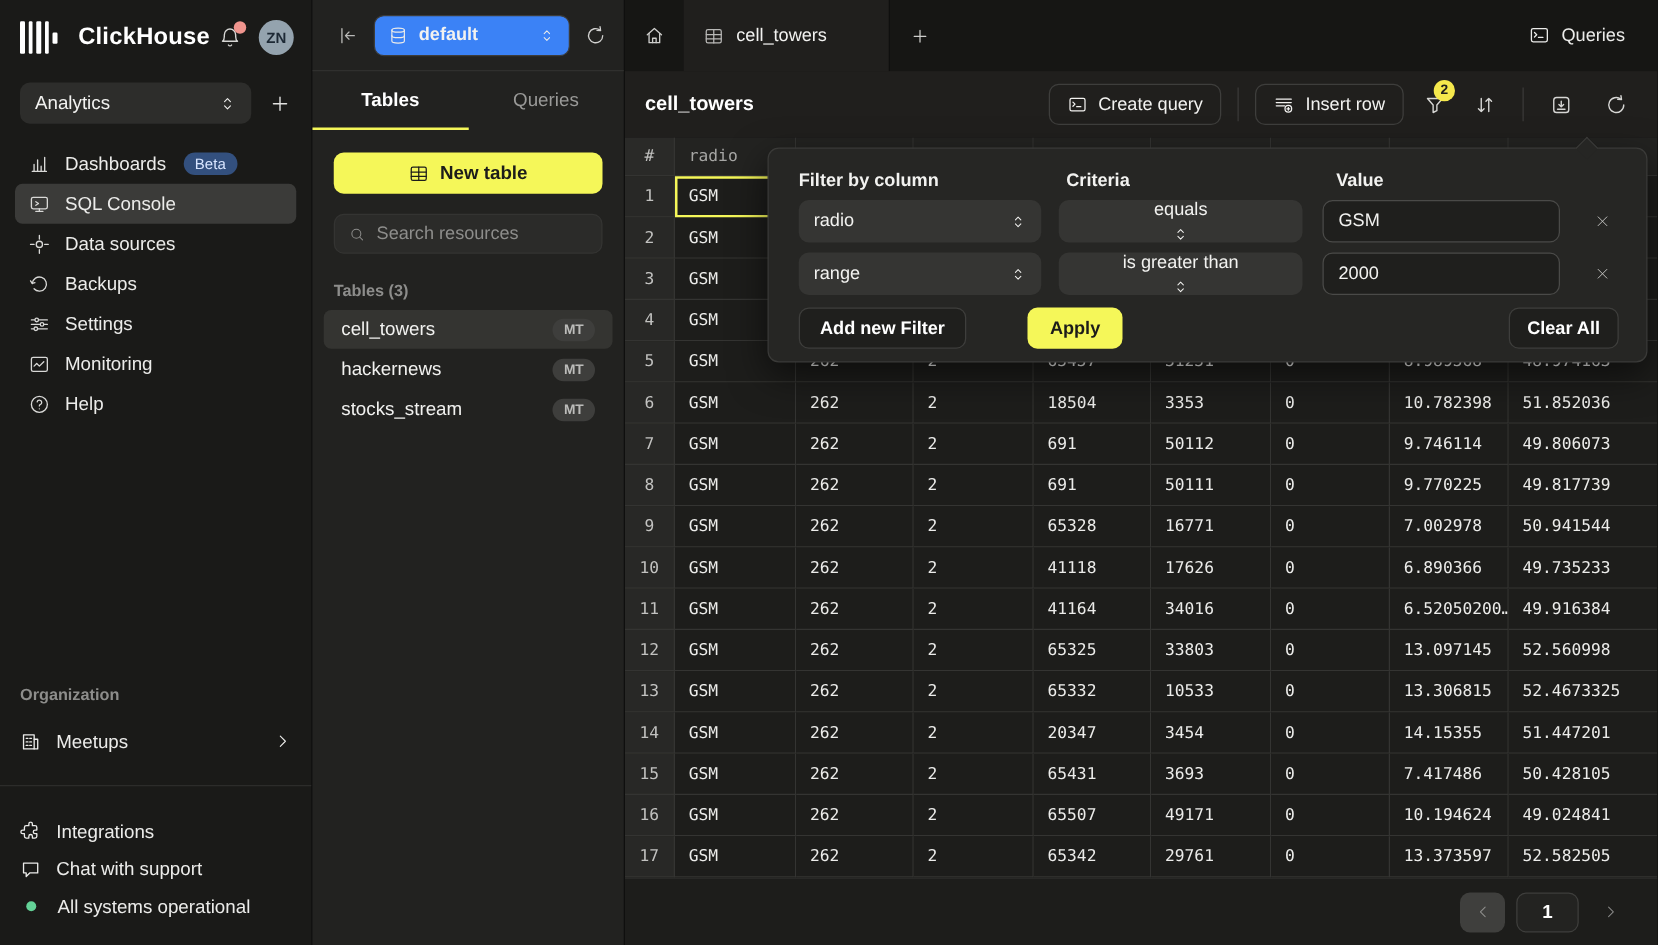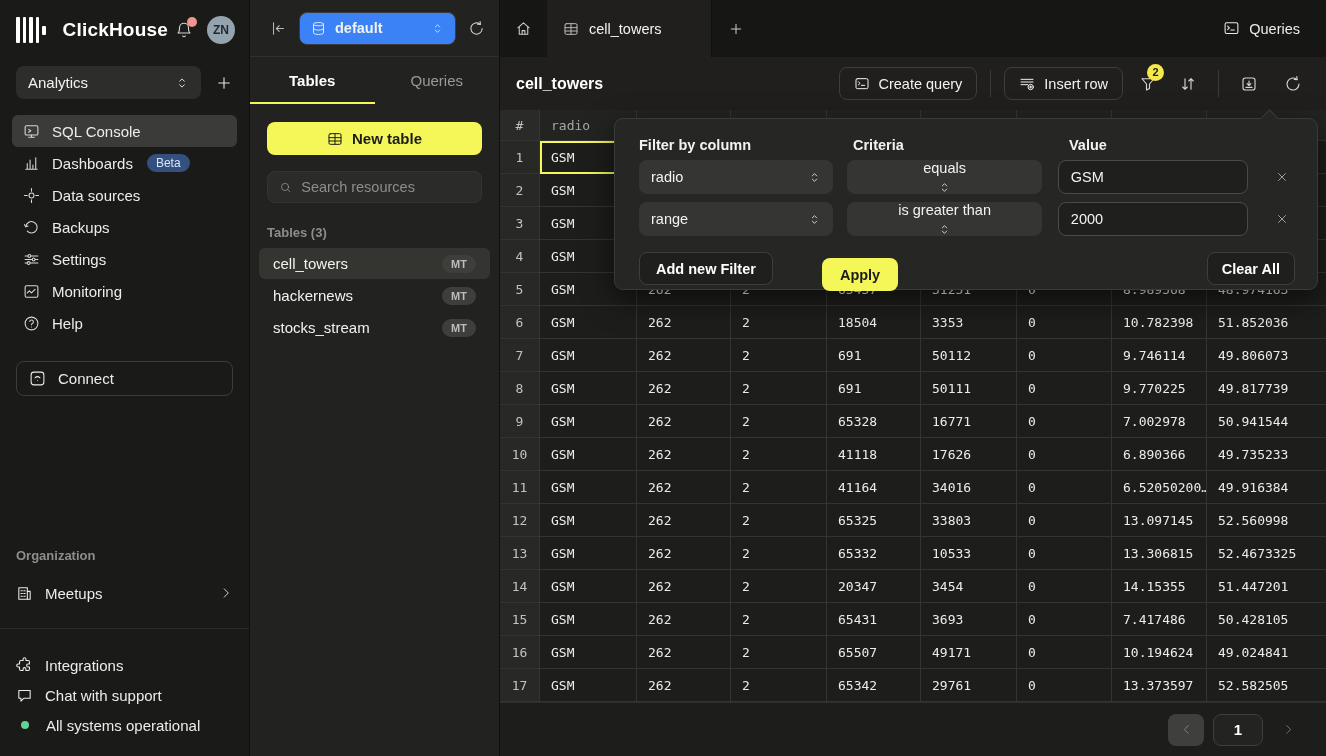--- a/index.html
+++ b/index.html
@@ -116,21 +116,21 @@
   .pop-labels .l1 { width:214px; }
   .pop-labels .l2 { width:216px; }
   .filter-row { display:flex; align-items:center; margin-bottom:8px; }
   .f-select { width:200px; height:34px; background:#353533; border-radius:8px; display:flex; align-items:center; padding:0 12px; margin-right:14px; color:#f2f2f0; }
   .f-select .lbl { flex:1; font-size:14.5px; }
   .f-select:nth-of-type(2) { margin-right:16px;flex-direction:column; }
   .f-input { width:190px; height:34px; background:#1f1f1d; border:1px solid #4a4a48; border-radius:8px; color:#f2f2f0; font-size:14.5px; padding:0 12px; font-family:inherit; outline:none; margin-right:22px; }
   .f-x { width:26px; height:26px; display:flex; align-items:center; justify-content:center; color:#c6c6c4; }
   .pop-actions { display:flex; align-items:center; margin-top:10px;gap:40px; }
   .btn-addfilter { height:33px; border:1px solid #3e3e3c; border-radius:8px; background:#1f1f1d; color:#fff; font-size:14.5px; font-weight:bold; padding:0 16px; display:flex; align-items:center; }
-  .btn-apply { height:33px; border-radius:8px; background:#f5f759; color:#1c1c1a; font-size:14.5px; font-weight:bold; padding:0 18px; margin-left:9px; display:flex; align-items:center;margin-top:12px; }
+  .btn-apply { height:33px; border-radius:8px; background:#f5f759; color:#1c1c1a; font-size:14.5px; font-weight:bold; padding:0 18px; margin-left:9px; display:flex; align-items:center; }
   .btn-clear { height:33px; border:1px solid #3e3e3c; border-radius:8px; background:#1f1f1d; color:#fff; font-size:14.5px; font-weight:bold; padding:0 14px; margin-left:auto; display:flex; align-items:center; }
 </style>
 </head>
 <body>
 
 <div class="app">
 
   <aside class="sidebar">
     <div class="brand-row">
       <span class="logo">
@@ -160,37 +160,37 @@
           </svg>
       </div>
       <span class="plus-btn">
         <svg class="ic" width="18" height="18" viewBox="0 0 24 24">
             <path d="M12 5v14M5 12h14"></path>
           </svg>
       </span>
     </div>
 
     <nav class="nav">
+      <div class="nav-item">
+        <span class="nico">
+            <svg class="ic" width="17" height="17" viewBox="0 0 24 24">
+              <path d="M4 20h16M6 20v-8M10 20V7M14 20v-6M18 20V4"></path>
+            </svg>
+          </span>
+        <span>Dashboards</span>
+        <span class="badge-beta">Beta</span>
+      </div>
       <div class="nav-item active">
         <span class="nico">
             <svg class="ic" width="17" height="17" viewBox="0 0 24 24">
               <rect x="3" y="4" width="18" height="13" rx="2"></rect>
               <path d="M8 9l3 2-3 2M12 17v3M8 20h8"></path>
             </svg>
           </span>
         <span>SQL Console</span>
-      </div>
-      <div class="nav-item">
-        <span class="nico">
-            <svg class="ic" width="17" height="17" viewBox="0 0 24 24">
-              <path d="M4 20h16M6 20v-8M10 20V7M14 20v-6M18 20V4"></path>
-            </svg>
-          </span>
-        <span>Dashboards</span>
-        <span class="badge-beta">Beta</span>
       </div>
       <div class="nav-item">
         <span class="nico">
             <svg class="ic" width="17" height="17" viewBox="0 0 24 24">
               <circle cx="12" cy="12" r="3.5"></circle>
               <path d="M12 2v4M12 18v4M2 12h4M18 12h4"></path>
             </svg>
           </span>
         <span>Data sources</span>
       </div>
@@ -228,28 +228,20 @@
             <svg class="ic" width="17" height="17" viewBox="0 0 24 24">
               <circle cx="12" cy="12" r="9"></circle>
               <path d="M9.5 9.2a2.6 2.6 0 1 1 3.3 3c-.7.3-.8.8-.8 1.5"></path>
               <path d="M12 17h.01"></path>
             </svg>
           </span>
         <span>Help</span>
       </div>
     </nav>
 
-    <div class="connect-btn">
-      <svg class="ic" width="17" height="17" viewBox="0 0 24 24">
-          <rect x="3" y="3" width="18" height="18" rx="4"></rect>
-          <path d="M8.5 11a5 5 0 0 1 7 0"></path>
-          <path d="M12 14.5h.01"></path>
-        </svg>
-      <span>Connect</span>
-    </div>
 
     <div class="org-section">
       <div class="org-label">Organization</div>
       <div class="org-item">
         <svg class="ic" width="17" height="17" viewBox="0 0 24 24">
             <rect x="4" y="4" width="12" height="16"></rect>
             <path d="M16 9h4v11H16M7 8h2M11 8h2M7 12h2M11 12h2M7 16h2M11 16h2"></path>
           </svg>
         <span class="grow">Meetups</span>
         <svg class="ic" width="14" height="14" viewBox="0 0 24 24">

